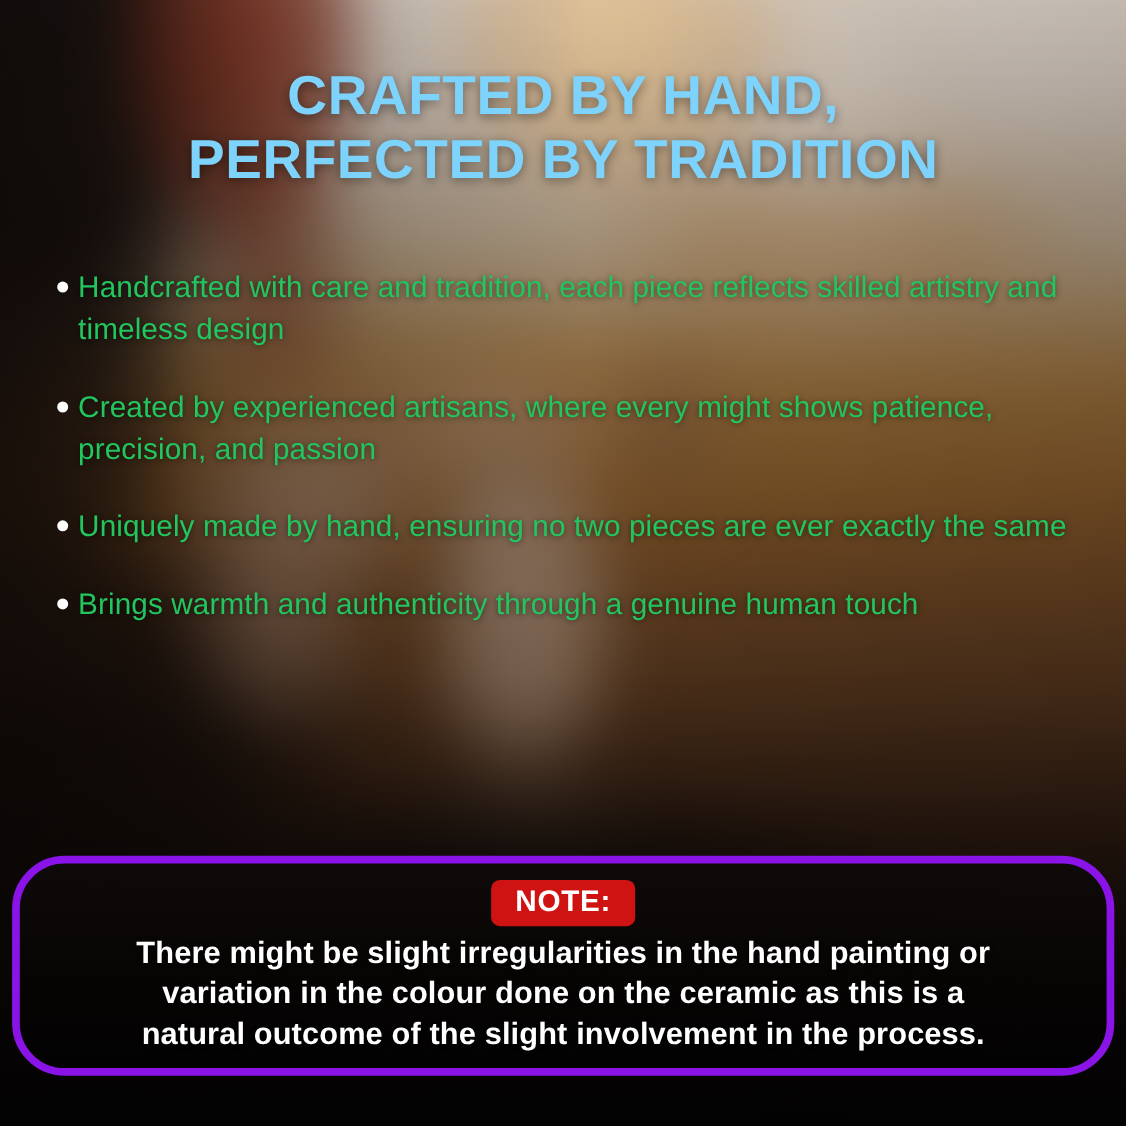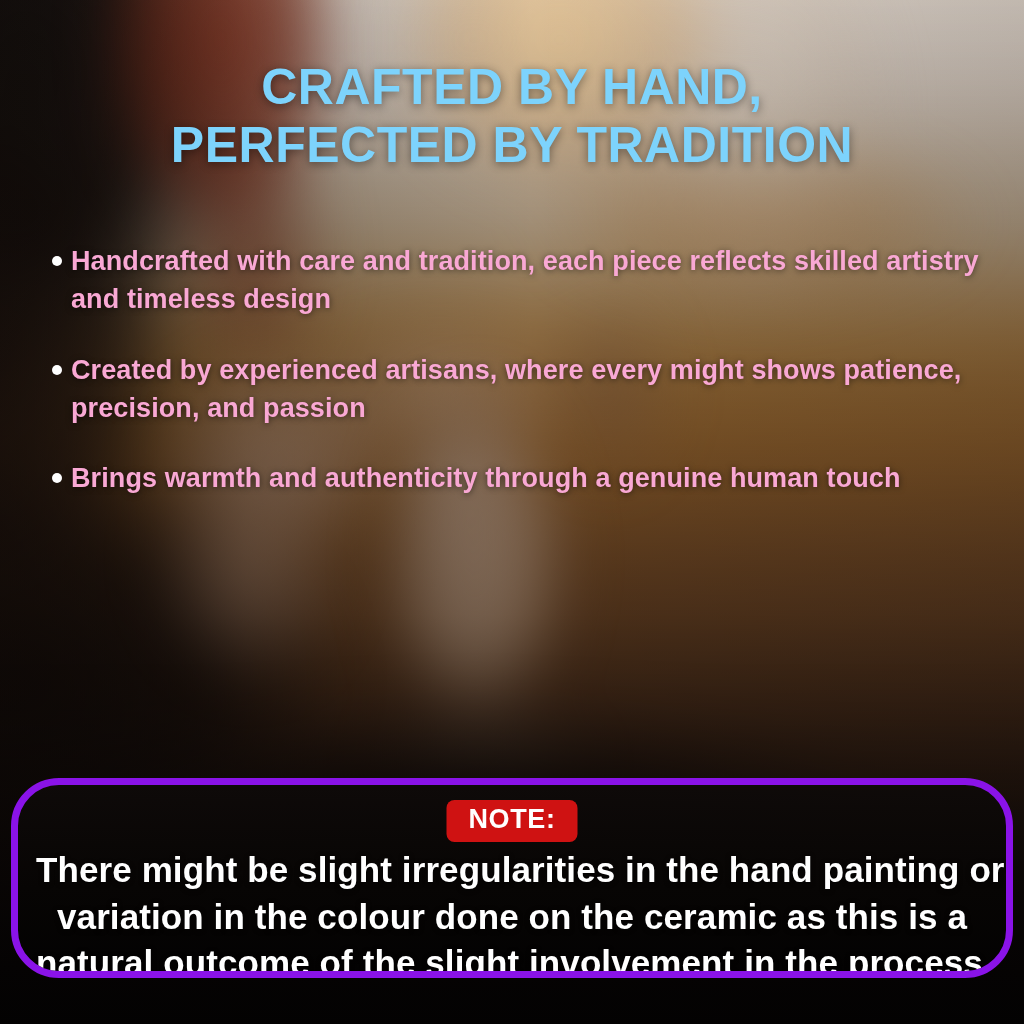--- a/index.html
+++ b/index.html
@@ -106,23 +106,23 @@
     align-items:flex-start;
     margin-bottom:32px;
   }
   .dot{
     flex:0 0 auto;
     width:10px;height:10px;border-radius:50%;
     background:#ffffff;
     margin-top:14px;margin-right:9px;
   }
   .btext{
-    color:#f9a8d4;
+    color:#22c55e;
     font-size:27px;
-    font-weight:bold;
+    font-weight:normal;
     line-height:1.42;
     letter-spacing:0.1px;
     text-shadow:0 1px 6px rgba(0,0,0,.55);
     max-width:930px;
   }
 
   
   .notebox{
     position:absolute;
     left:11px;top:778px;width:1002px;height:200px;
@@ -141,21 +141,21 @@
     font-weight:bold;
     letter-spacing:0.6px;
     padding:5px 22px 7px 22px;
     border-radius:8px;
     line-height:1.1;
   }
   .note-text{
     position:absolute;left:18px;right:18px;top:62px;
     text-align:center;
     color:#ffffff;
-    font-size:35px;
+    font-size:28px;
     font-weight:bold;
     line-height:1.33;
     letter-spacing:0.1px;
     text-shadow:0 1px 5px rgba(0,0,0,.6);
   }
   .note-text .nline{display:block;white-space:nowrap;}
 </style>
 </head>
 <body>
 
@@ -183,20 +183,24 @@
       <li class="bullet">
         <span class="dot"></span>
         <span class="btext">Handcrafted with care and tradition, each piece reflects skilled artistry and timeless design</span>
       </li>
       <li class="bullet">
         <span class="dot"></span>
         <span class="btext">Created by experienced artisans, where every might shows patience, precision, and passion</span>
       </li>
       <li class="bullet">
         <span class="dot"></span>
+        <span class="btext">Uniquely made by hand, ensuring no two pieces are ever exactly the same</span>
+      </li>
+      <li class="bullet">
+        <span class="dot"></span>
         <span class="btext">Brings warmth and authenticity through a genuine human touch</span>
       </li>
     </ul>
 
     <div class="notebox">
       <div class="note-badge">NOTE:</div>
       <div class="note-text">
         <span class="nline">There might be slight irregularities in the hand painting or</span>
         <span class="nline">variation in the colour done on the ceramic as this is a</span>
         <span class="nline">natural outcome of the slight involvement in the process.</span>

